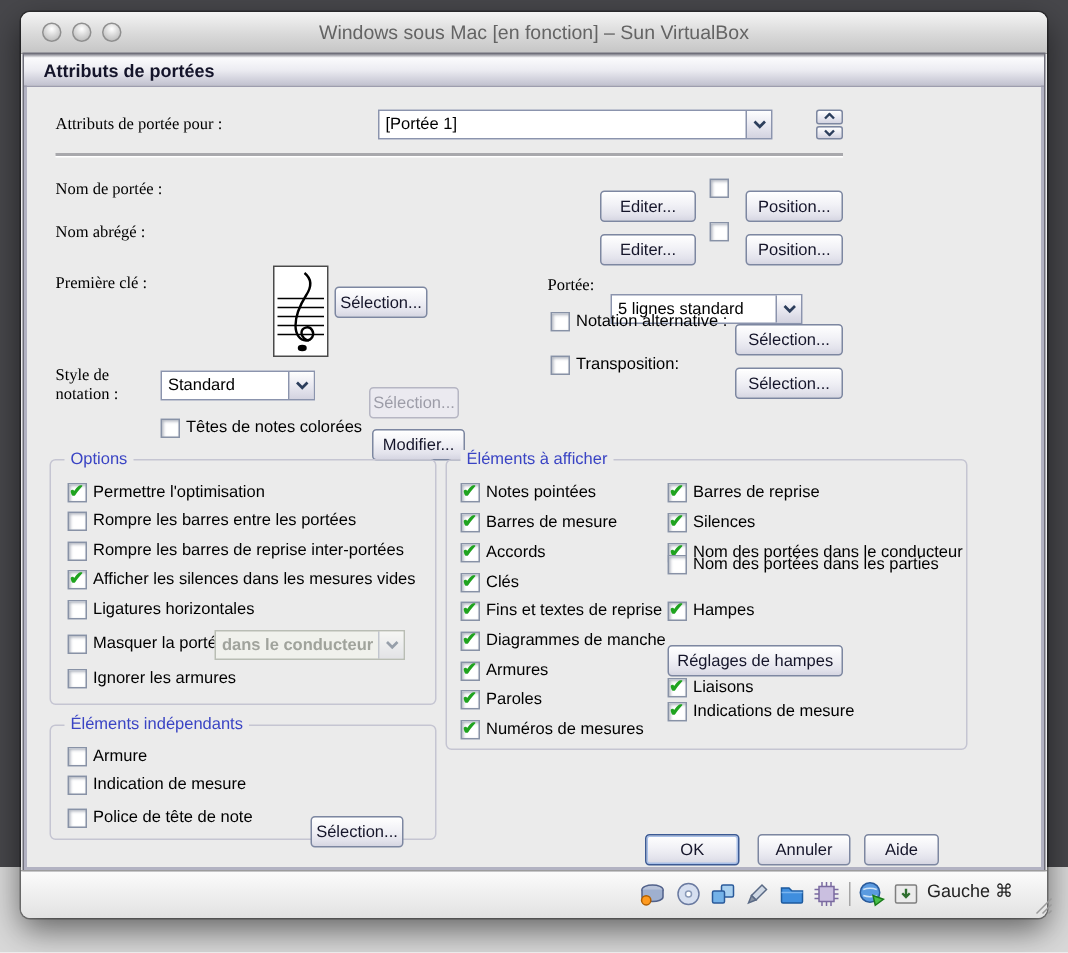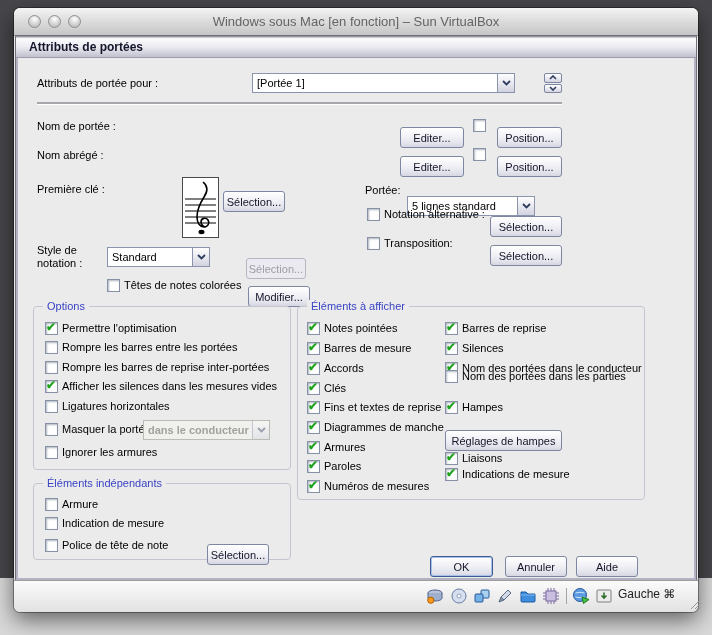--- a/index.html
+++ b/index.html
@@ -20,21 +20,21 @@
 
   
   .dialog{position:absolute;left:16px;top:36px;width:680px;height:544px;background:#ebebeb;
           border:2px solid #b2b2c2;box-shadow:0 0 0 1px #6f6f7a;}
   .dlgtitle{position:absolute;left:16px;top:36px;width:680px;height:22px;
             background:linear-gradient(#7f7f89 0%,#fbfbfd 12%,#ebebf1 52%,#c1c1cf 100%);
             border-bottom:1px solid #9d9dae;}
   .dlgtitle .ttl{position:absolute;left:13px;top:4px;font-weight:bold;font-size:12px;color:#14142a;}
 
   
-  .lbl{position:absolute;white-space:nowrap;}
+  .lbl{position:absolute;white-space:nowrap;font-family:Liberation Serif, serif;}
   .xpbtn{position:absolute;display:flex;align-items:center;justify-content:center;
          background:linear-gradient(#ffffff,#f1f1f6 45%,#e3e3ec 80%,#d6d6e2);
          border:1px solid #7d87a1;border-radius:3px;color:#15152a;cursor:default;
          box-shadow:inset 0 1px 0 #fff;margin-top:11px;}
   .xpbtn.default{border-color:#3c5a94;box-shadow:inset 0 0 0 1px #a9c0e8;}
   .xpbtn.disabled{background:#ebeaf0;color:#9d9da8;border-color:#b6b6c3;box-shadow:none;}
   .combo{position:absolute;height:20px;background:#fff;border:1px solid #8b94ad;display:flex;}
   .combo .val{flex:1;line-height:18px;padding:0 4px;overflow:hidden;white-space:nowrap;}
   .combo .arrow{width:17px;border-left:1px solid #8b94ad;display:flex;align-items:center;justify-content:center;
                 background:linear-gradient(#fefefe,#e9e9f1 50%,#d3d3e0);}
@@ -294,21 +294,21 @@
     <span class="cb on"></span>
     <span class="txt">Liaisons</span>
   </div>
   <div class="cbrow" style="left:445px;top:468px">
     <span class="cb on"></span>
     <span class="txt">Indications de mesure</span>
   </div>
 
   <div class="xpbtn default" style="left:430px;top:545px;width:63px;height:21px">OK</div>
   <div class="xpbtn" style="left:505px;top:545px;width:62px;height:21px">Annuler</div>
-  <div class="xpbtn" style="left:576px;top:545px;width:62px;height:21px">Aide</div>
+  <div class="xpbtn" style="left:576px;top:545px;width:50px;height:21px">Aide</div>
 
   <div class="statusbar"></div>
   <span class="sicon" style="left:426px;top:587px">
     <svg width="18" height="18">
         <ellipse cx="9" cy="6" rx="7" ry="3" fill="#b9c4da" stroke="#51618a"></ellipse>
         <path d="M2 6 v5 c0 1.7 3.1 3 7 3 s7 -1.3 7 -3 V6" fill="#9fb0cf" stroke="#51618a"></path>
         <circle cx="4.8" cy="13.2" r="3.1" fill="#ff9a1e" stroke="#b15f00"></circle>
       </svg></span>
   <span class="sicon" style="left:450px;top:587px">
     <svg width="18" height="18">

